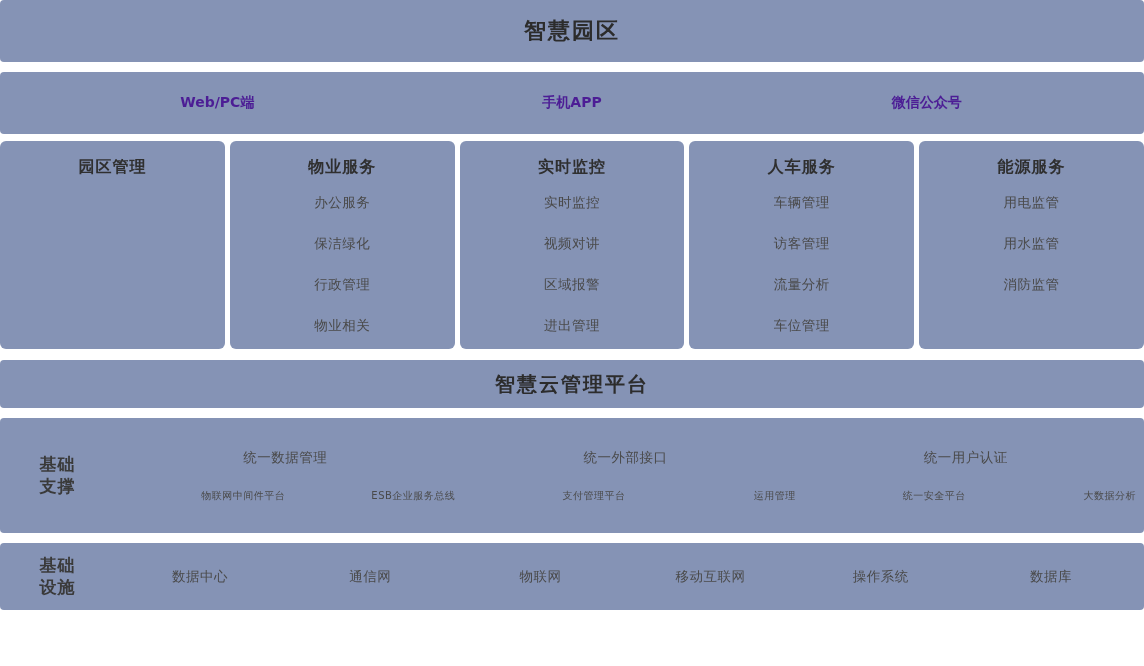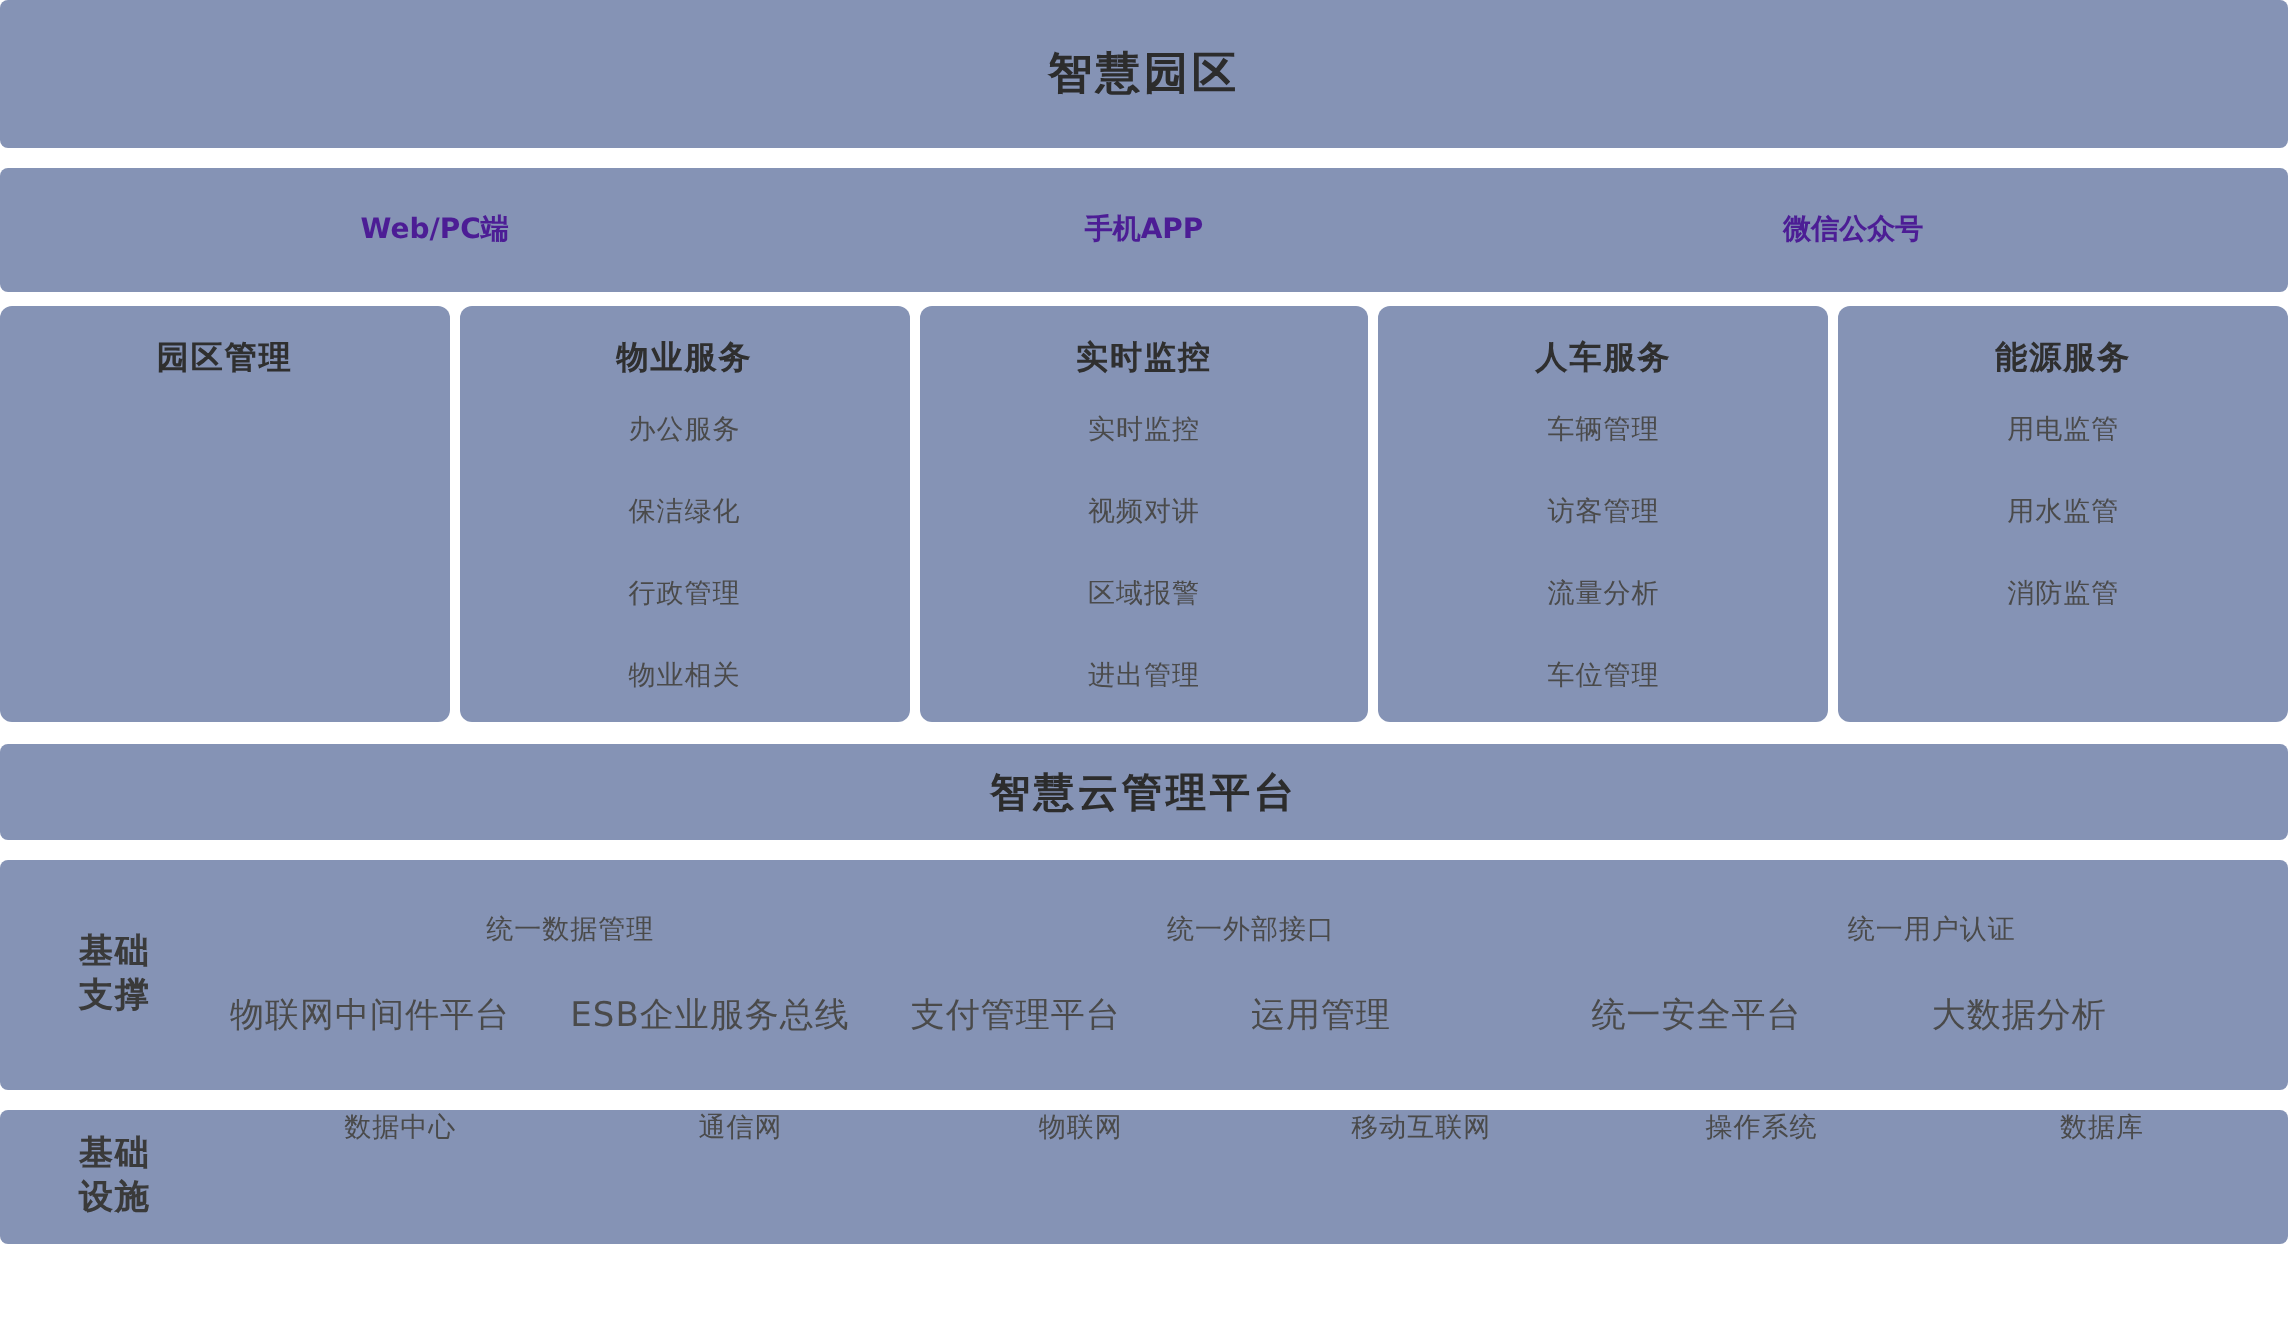--- a/index.html
+++ b/index.html
@@ -27,21 +27,21 @@
     border-radius: 4px;
     box-sizing: border-box;
     width: 100%;
     display: flex;
     align-items: center;
     justify-content: center;
   }
 
   
   .title-band {
-    height: 74px;
+    height: 62px;
     margin-bottom: 10px;
   }
   .title-text {
     font-size: 22px;
     font-weight: bold;
     color: #2c2c2c;
     letter-spacing: 2px;
   }
 
   
@@ -147,36 +147,37 @@
     text-align: center;
     font-size: 13.5px;
     color: #4a4a4a;
     letter-spacing: 0.5px;
   }
   .support-bottom-row {
     display: flex;
   }
   .support-bottom-item {
     flex: 1;
-    text-align: left;
-    font-size: 17px;
+    text-align: right;
+    font-size: 10px;
     color: #4a4a4a;
     letter-spacing: 0.5px;
   }
 
   
   .infra-band {
     height: 67px;
     display: flex;
     align-items: stretch;
     justify-content: flex-start;
   }
   .infra-content {
     flex: 1;
     display: flex;
+    align-items: center;
     padding-right: 8px;
     box-sizing: border-box;
   }
   .infra-item {
     flex: 1;
     text-align: center;
     font-size: 13.5px;
     color: #4a4a4a;
     letter-spacing: 0.5px;
   }

